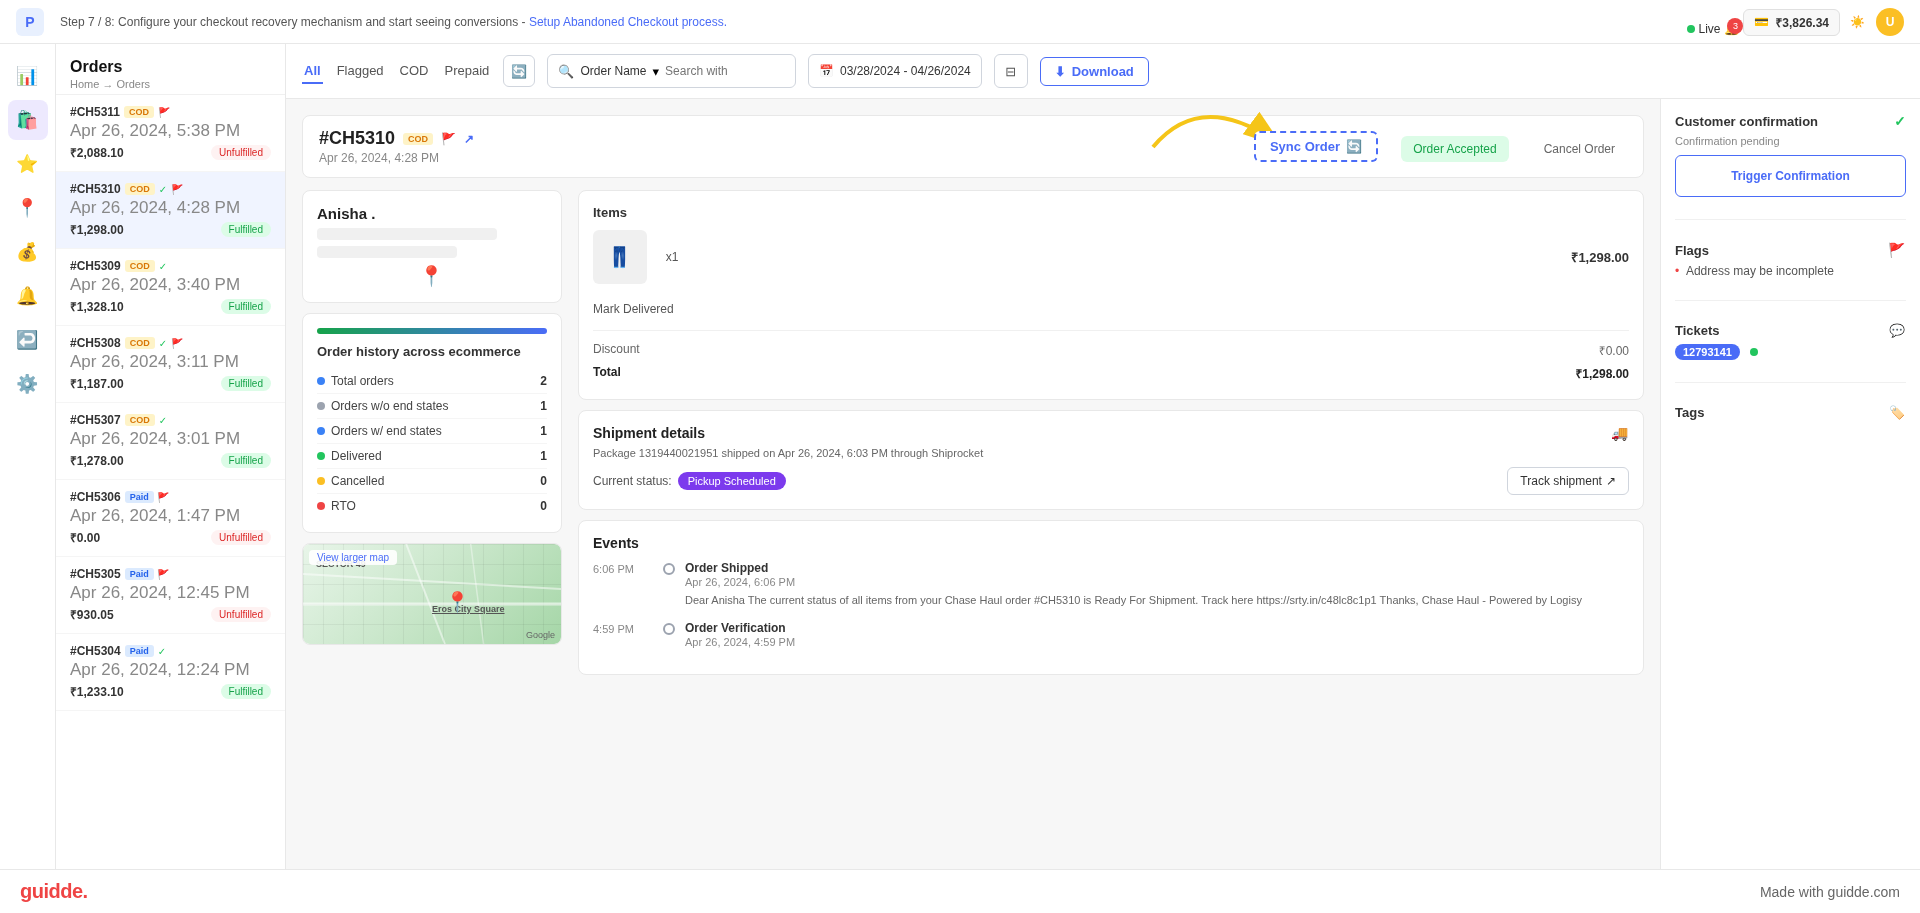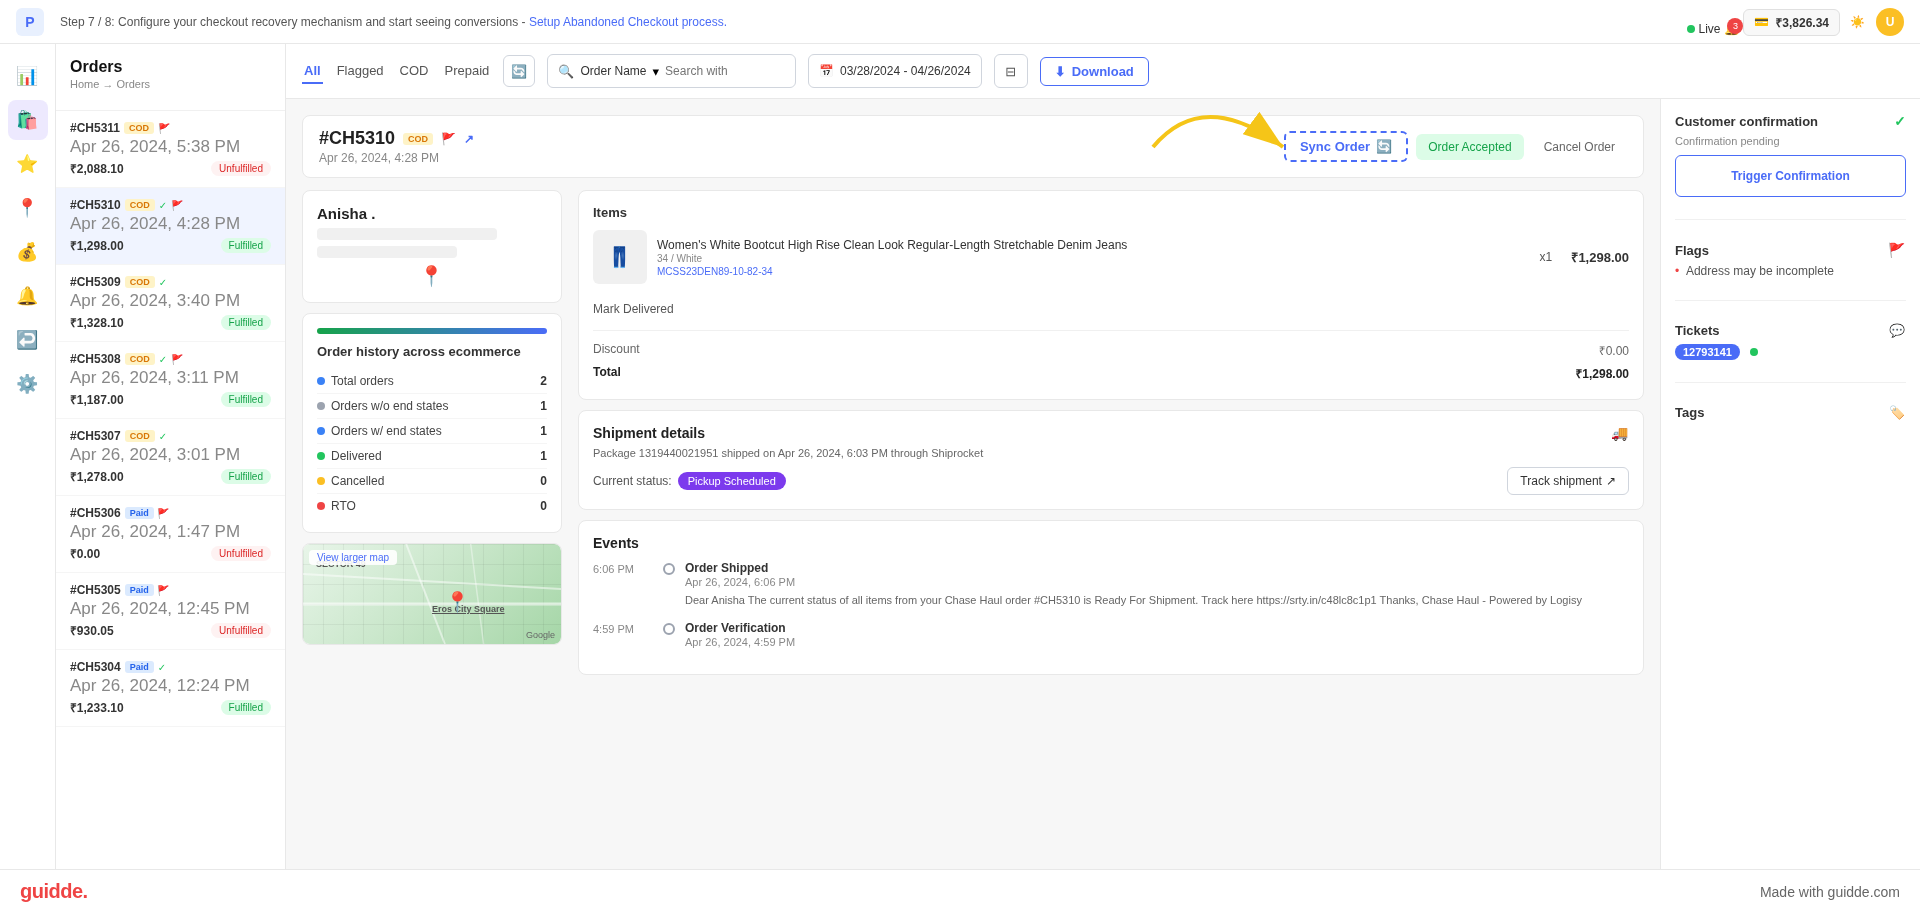--- a/index.html
+++ b/index.html
@@ -67,21 +67,21 @@
     
     .orders-panel {
       width: 230px;
       background: #fff;
       border-right: 1px solid #e8e8e8;
       display: flex;
       flex-direction: column;
       overflow: hidden;
     }
     .orders-header {
-      padding: 14px 14px 20px;
+      padding: 14px 14px 4px;
       border-bottom: 1px solid #f0f0f0;
     }
     .orders-header h2 { font-size: 16px; font-weight: 700; color: #111; }
     .breadcrumb { font-size: 11px; color: #888; margin-top: 2px; }
     .orders-list { flex: 1; overflow-y: auto; }
     .order-item {
       padding: 10px 14px;
       border-bottom: 1px solid #f5f5f5;
       cursor: pointer;
     }
@@ -210,21 +210,21 @@
       border-radius: 8px;
       padding: 12px 16px;
       display: flex;
       align-items: center;
       justify-content: space-between;
       border: 1px solid #e8e8e8;
       position: relative;
     }
     .detail-order-id { font-size: 18px; font-weight: 700; color: #222; display: flex; align-items: center; gap: 8px; }
     .detail-date { font-size: 12px; color: #888; margin-top: 2px; }
-    .detail-actions { display: flex; align-items: center; gap: 8px; }
+    .detail-actions { display: flex; align-items: flex-end; gap: 23px; }
 
     
     .sync-order-box {
       border: 2px dashed #4a6cf7;
       border-radius: 6px;
       padding: 6px 14px;
       background: #fff;
       display: flex;
       align-items: center;
       gap: 6px;
@@ -728,25 +728,20 @@
               </div>
             </div>
           </div>
 
           <div style="flex:1;display:flex;flex-direction:column;gap:10px;">
 
             <div class="items-card">
               <div class="card-title">Items</div>
               <div class="item-row">
                 <div class="item-img">👖</div>
-                <div style="flex:1;">
-                  <div class="item-name">Women's White Bootcut High Rise Clean Look Regular-Length Stretchable Denim Jeans</div>
-                  <div class="item-size">34 / White</div>
-                  <div class="item-sku">MCSS23DEN89-10-82-34</div>
-                </div>
                 <span class="item-qty">x1</span>
                 <span class="item-price">₹1,298.00</span>
               </div>
               <div class="mark-delivered-row">
                 <span class="mark-delivered-label">Mark Delivered</span>
               </div>
               <hr class="divider">
               <div class="summary-row">
                 <span>Discount</span>
                 <span>₹0.00</span>

